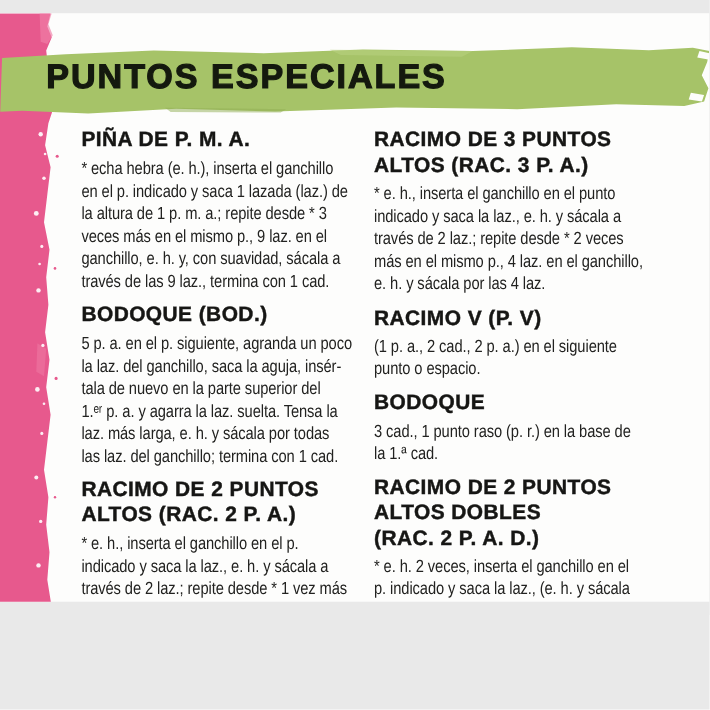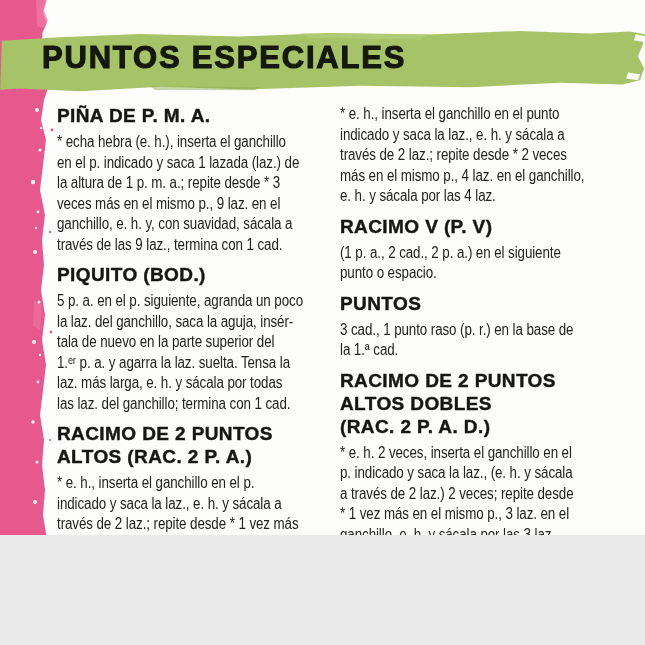--- a/index.html
+++ b/index.html
@@ -1,36 +1,36 @@
 <!DOCTYPE html>
 <html><head>
 <meta charset="utf-8">
 <style>
   html,body { margin:0; padding:0; background:#e9e9e9; }
   .page {
     position:relative;
     width:645px; height:535px;
-    margin:0 auto;
+    margin:12px auto;
     background:#fdfdfc;
     overflow:hidden;
     font-family:"Liberation Sans", sans-serif;
     color:#1d1d1b;
   }
   .stripe { position:absolute; left:0; top:0; width:80px; height:645px; z-index:1; }
   .banner { position:absolute; left:0; top:30px; width:645px; height:64px; z-index:2; transform:rotate(-0.3deg); }
   .banner svg { position:absolute; left:0; top:0; }
   .page-title {
     position:absolute; left:42px; top:42px; z-index:3; margin:0;
     font-size:31px; font-weight:bold; line-height:32px;
     letter-spacing:1.8px; color:#14190e;
     -webkit-text-stroke:1.1px #14190e;
     white-space:nowrap;
   }
   .col { position:absolute; top:104px; z-index:2; }
-  .col-left  { left:57px;  width:266px; }
+  .col-left  { left:74px;  width:266px; }
   .col-right { left:340px; width:292px; }
   .section { margin:0; }
   .section h2 {
     margin:0 0 5px 0;
     font-size:19px; font-weight:bold; line-height:23px;
     letter-spacing:0.4px; color:#161614;
     -webkit-text-stroke:0.4px #161614;
     white-space:pre-line;
   }
   .section p {
@@ -101,54 +101,56 @@
     <section class="section">
       <h2>PIÑA DE P. M. A.</h2>
       <p>* echa hebra (e. h.), inserta el ganchillo
 en el p. indicado y saca 1 lazada (laz.) de
 la altura de 1 p. m. a.; repite desde * 3
 veces más en el mismo p., 9 laz. en el
 ganchillo, e. h. y, con suavidad, sácala a
 través de las 9 laz., termina con 1 cad.</p>
     </section>
     <section class="section">
-      <h2>PIQUITO (BOD.)</h2>
+      <h2>BODOQUE (BOD.)</h2>
       <p>5 p. a. en el p. siguiente, agranda un poco
 la laz. del ganchillo, saca la aguja, insér-
 tala de nuevo en la parte superior del
 1.ᵉʳ p. a. y agarra la laz. suelta. Tensa la
 laz. más larga, e. h. y sácala por todas
 las laz. del ganchillo; termina con 1 cad.</p>
     </section>
     <section class="section">
       <h2>RACIMO DE 2 PUNTOS
 ALTOS (RAC. 2 P. A.)</h2>
       <p>* e. h., inserta el ganchillo en el p.
 indicado y saca la laz., e. h. y sácala a
 través de 2 laz.; repite desde * 1 vez más
 en el mismo p., 3 laz. en el ganchillo,
 e. h. y sácala por las 3 laz.</p>
     </section>
   </div>
 
   <div class="col col-right">
     <section class="section">
+      <h2>RACIMO DE 3 PUNTOS
+ALTOS (RAC. 3 P. A.)</h2>
       <p>* e. h., inserta el ganchillo en el punto
 indicado y saca la laz., e. h. y sácala a
 través de 2 laz.; repite desde * 2 veces
 más en el mismo p., 4 laz. en el ganchillo,
 e. h. y sácala por las 4 laz.</p>
     </section>
     <section class="section">
       <h2>RACIMO V (P. V)</h2>
       <p>(1 p. a., 2 cad., 2 p. a.) en el siguiente
 punto o espacio.</p>
     </section>
     <section class="section">
-      <h2>PUNTOS</h2>
+      <h2>BODOQUE</h2>
       <p>3 cad., 1 punto raso (p. r.) en la base de
 la 1.ª cad.</p>
     </section>
     <section class="section">
       <h2>RACIMO DE 2 PUNTOS
 ALTOS DOBLES
 (RAC. 2 P. A. D.)</h2>
       <p>* e. h. 2 veces, inserta el ganchillo en el
 p. indicado y saca la laz., (e. h. y sácala
 a través de 2 laz.) 2 veces; repite desde

